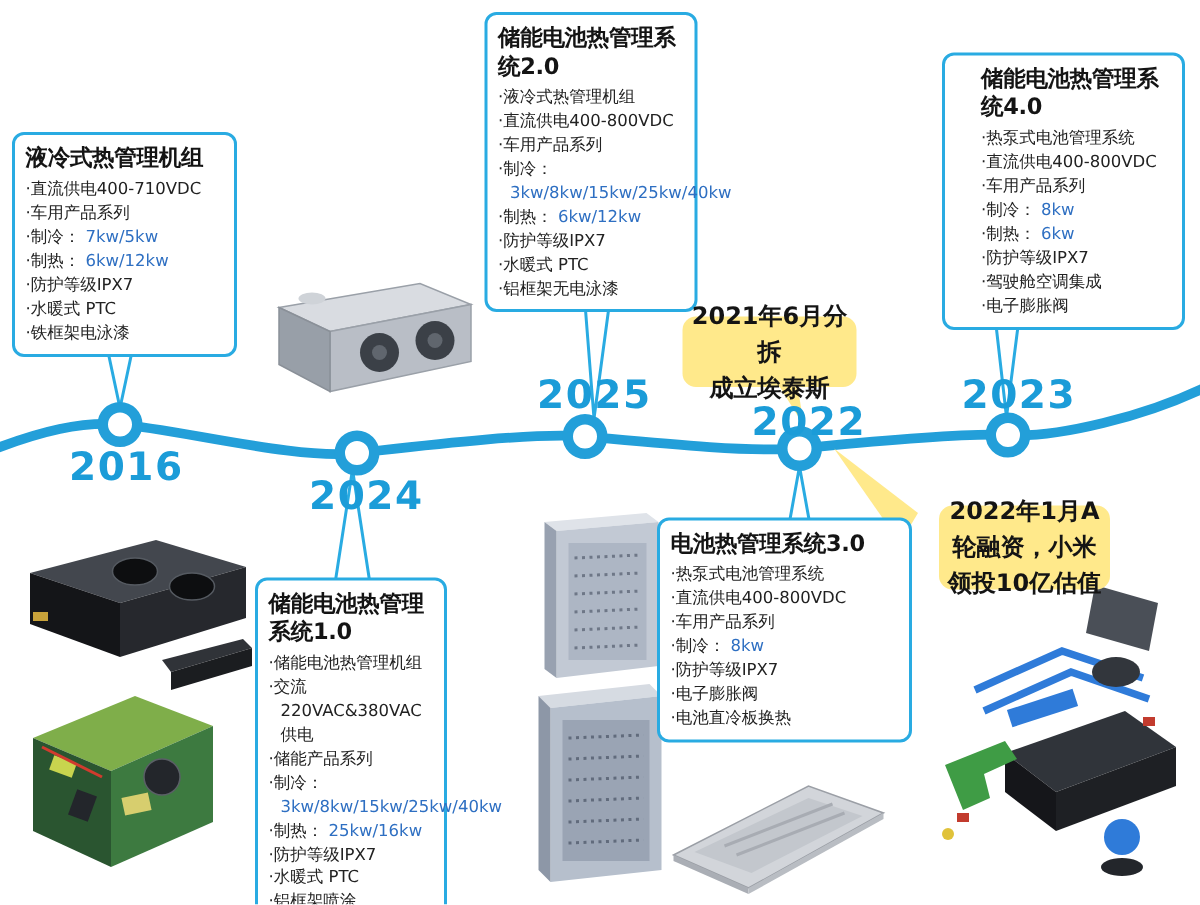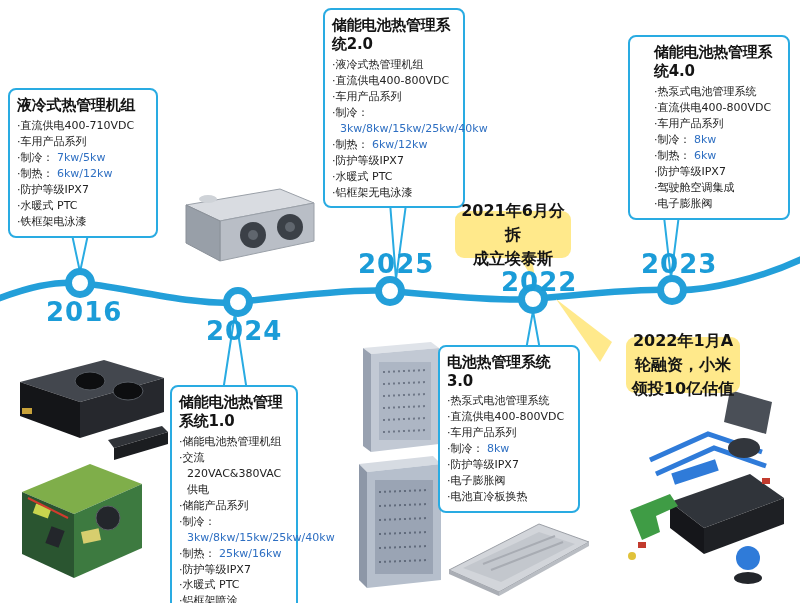--- a/index.html
+++ b/index.html
@@ -13,21 +13,21 @@
   .line{font-size:11px;color:#222;line-height:1.45;padding-left:8px;text-indent:-8px;}
   .line .v{color:#2e6fc2;}
   .year{position:absolute;color:#1b9cd8;font-weight:bold;font-size:26px;z-index:2;letter-spacing:1px;}
   .hl{position:absolute;background:#ffe98b;border-radius:9px;font-weight:bold;font-size:16px;
       color:#141414;text-align:center;white-space:pre-line;z-index:4;display:flex;
       align-items:center;justify-content:center;line-height:1.5;box-sizing:border-box;}
   #c2016{left:8px;top:88px;width:150px;}
   #c2020{left:323px;top:8px;width:142px;}
   #c2023{left:628px;top:35px;width:162px;padding-left:24px;}
   #c2018{left:170px;top:385px;width:128px;}
-  #c2022{left:438px;top:345px;width:142px;}
+  #c2022{left:438px;top:345px;width:170px;}
   #h2021{left:455px;top:211px;width:116px;height:47px;}
   #h2022{left:598px;top:337px;width:114px;height:56px;margin-left:28px;}
 </style>
 </head>
 <body>
 
 <div class="stage">
 
   <svg class="bg" width="800" height="603" viewBox="0 0 800 603">
     <path d="M -8 301 C 28 287 54 281 80 283 C 118 286 200 307 238 302 C 274 298 354 288 390 291 C 424 294 500 302 533 299 C 564 296 640 288 672 290 C 704 292 764 278 808 256" stroke="#239fd9" stroke-width="6.5" fill="none" stroke-linecap="round"></path>

